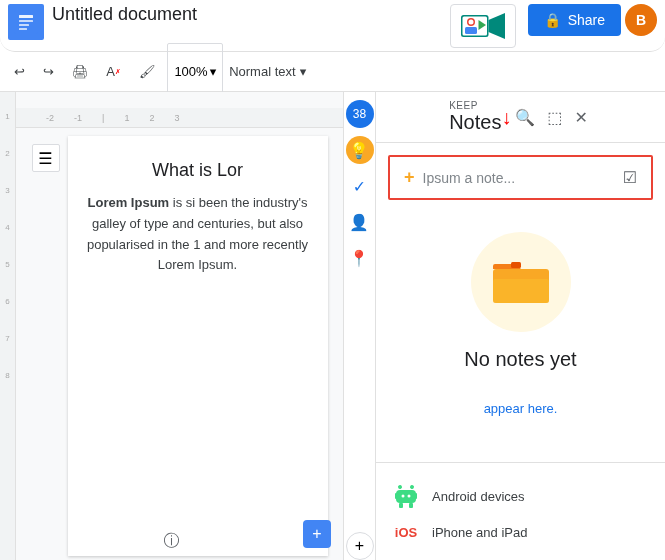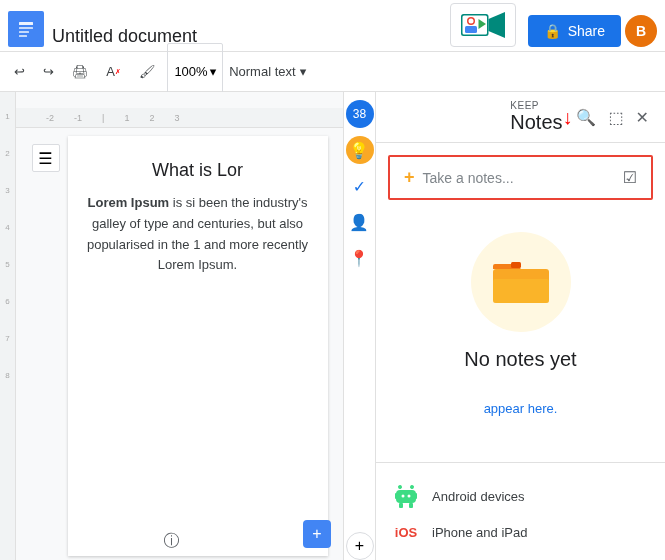--- a/index.html
+++ b/index.html
@@ -1,26 +1,27 @@
 <!DOCTYPE html>
 <html><head>
   <meta charset="utf-8">
   <style>
     * { box-sizing: border-box; margin: 0; padding: 0; }
     body { font-family: Arial, sans-serif; width: 665px; height: 560px; overflow: hidden; display: flex; flex-direction: column; background: #fff; }
 
     
     .toolbar {
       display: flex;
-      align-items: flex-end;
+      align-items: flex-start;
       padding: 4px 8px;
       border-bottom: 1px solid #e0e0e0;
       height: 52px;
       gap: 4px;
       background: #fff;
+      border-radius: 15px;
     }
     .docs-icon {
       width: 36px; height: 36px; display: flex; align-items: center; justify-content: center;
       background: #4285f4; border-radius: 2px; flex-shrink: 0;
     }
     .docs-icon svg { width: 24px; height: 24px; }
     .toolbar-spacer { flex: 1; }
     .share-btn {
       display: flex; align-items: center; gap: 6px;
       background: #1a73e8; color: #fff; border: none; border-radius: 4px;
@@ -96,21 +97,21 @@
       cursor: pointer; display: flex; align-items: center; justify-content: center;
       font-size: 16px;
     }
 
     
     .keep-panel {
       width: 290px; border-left: 1px solid #e0e0e0;
       display: flex; flex-direction: column; background: #fff;
     }
     .keep-header {
-      display: flex; align-items: center; justify-content: flex-end;
+      display: flex; align-items: center; justify-content: center;
       padding: 8px 12px; border-bottom: 1px solid #e0e0e0;
     }
     .keep-title-area { display: flex; flex-direction: column; }
     .keep-label { font-size: 10px; color: #5f6368; text-transform: uppercase; letter-spacing: 0.5px; }
     .keep-title { font-size: 20px; color: #202124; font-weight: normal; }
     .keep-header-actions { display: flex; gap: 4px; align-items: center; }
     .keep-header-btn {
       background: none; border: none; cursor: pointer; padding: 4px;
       color: #5f6368; font-size: 16px;
     }
@@ -294,21 +295,21 @@
         </div>
         <div class="keep-header-actions">
           <button class="keep-header-btn">🔍</button>
           <button class="keep-header-btn">⬚</button>
           <button class="keep-header-btn">✕</button>
         </div>
       </div>
 
       <div class="take-note">
         <span class="take-note-plus">+</span>
-        <span class="take-note-text">Take a notes...</span>
+        <span class="take-note-text">Ipsum a note...</span>
         <span class="take-note-checkbox">☑</span>
       </div>
 
       <div class="empty-state">
         <div class="folder-circle">
           <svg class="folder-svg" viewBox="0 0 60 50">
 
             <rect x="2" y="12" width="56" height="34" rx="3" fill="#f9a825"></rect>
 
             <path d="M2,12 L2,9 Q2,7 4,7 L22,7 Q26,7 28,10 L30,12 Z" fill="#f57f17"></path>

